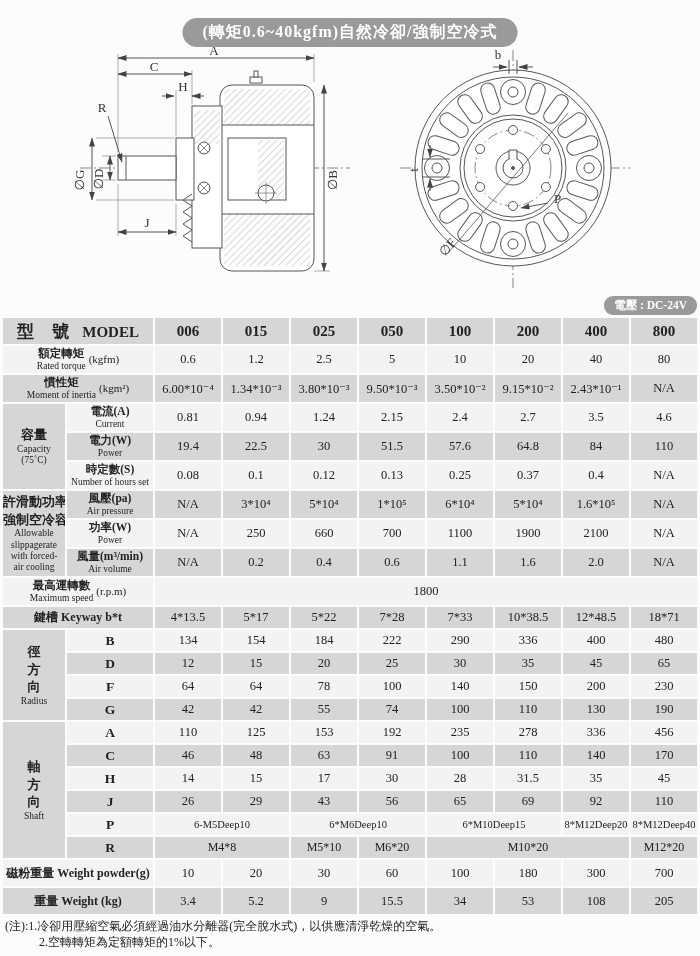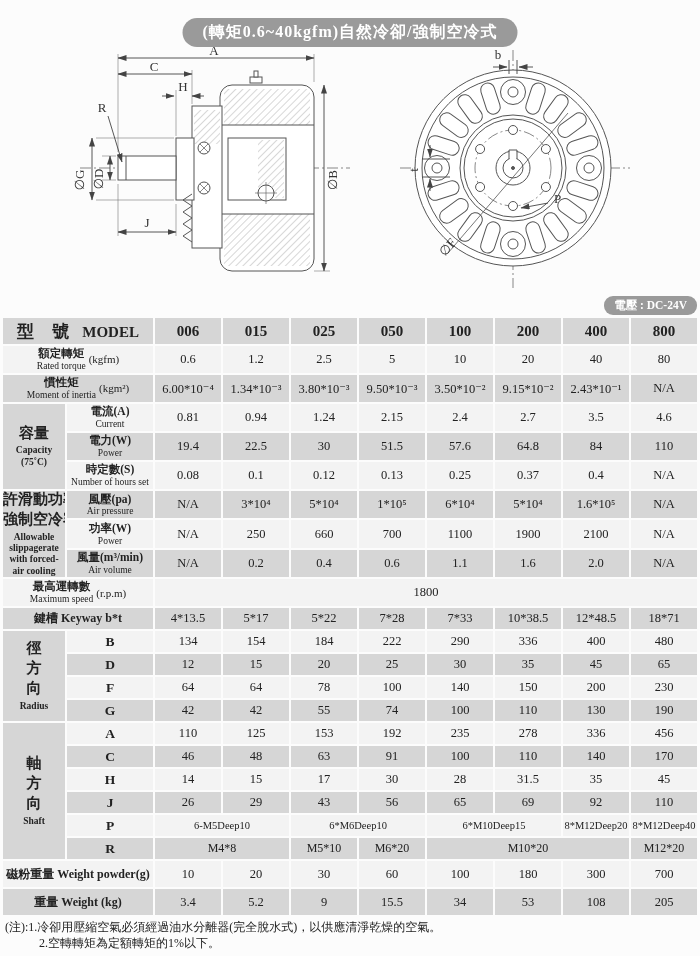--- a/index.html
+++ b/index.html
@@ -30,22 +30,22 @@
   .data-cell{font-size:12.5px;}
   .row-dim-p .data-cell{font-size:10.5px;}
   .row-dim-r .data-cell{font-size:12px;}
   .lbl-wrap{display:flex;align-items:center;justify-content:center;gap:3px;}
   .lbl-lines{display:flex;flex-direction:column;}
   .lbl-zh{font-size:11.5px;font-weight:bold;line-height:1.2;}
   .lbl-en{font-size:9.5px;line-height:1.1;white-space:nowrap;}
   .lbl-unit{font-size:11px;}
   .letter-cell{font-size:13.5px;font-weight:bold;}
   td.full{font-size:12px;font-weight:bold;}
-  .g-line{font-size:9.5px;line-height:1.2;font-weight:bold;}
-  .g-zh{font-size:15px;font-weight:bold;line-height:1.35;font-family:Liberation Mono, monospace;}
+  .g-line{font-size:9.5px;line-height:1.2;}
+  .g-zh{font-size:13px;font-weight:bold;line-height:1.35;}
   #notes{margin-top:3px;padding-left:4px;font-size:12px;line-height:1.3;color:#222;}
   #notes .n2{padding-left:34px;}
 </style>
 </head>
 <body>
 
 <div id="page">
 
   <div id="title" class="pill">(轉矩0.6~40kgfm)自然冷卻/強制空冷式</div>
 

